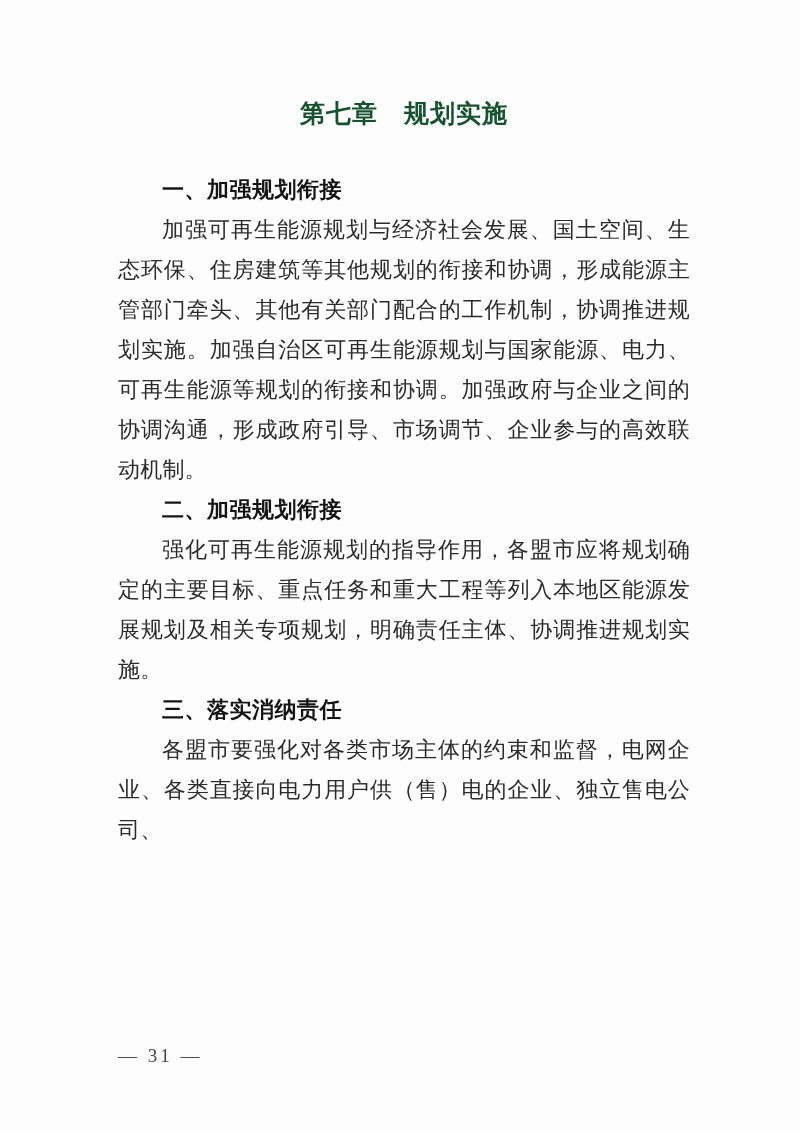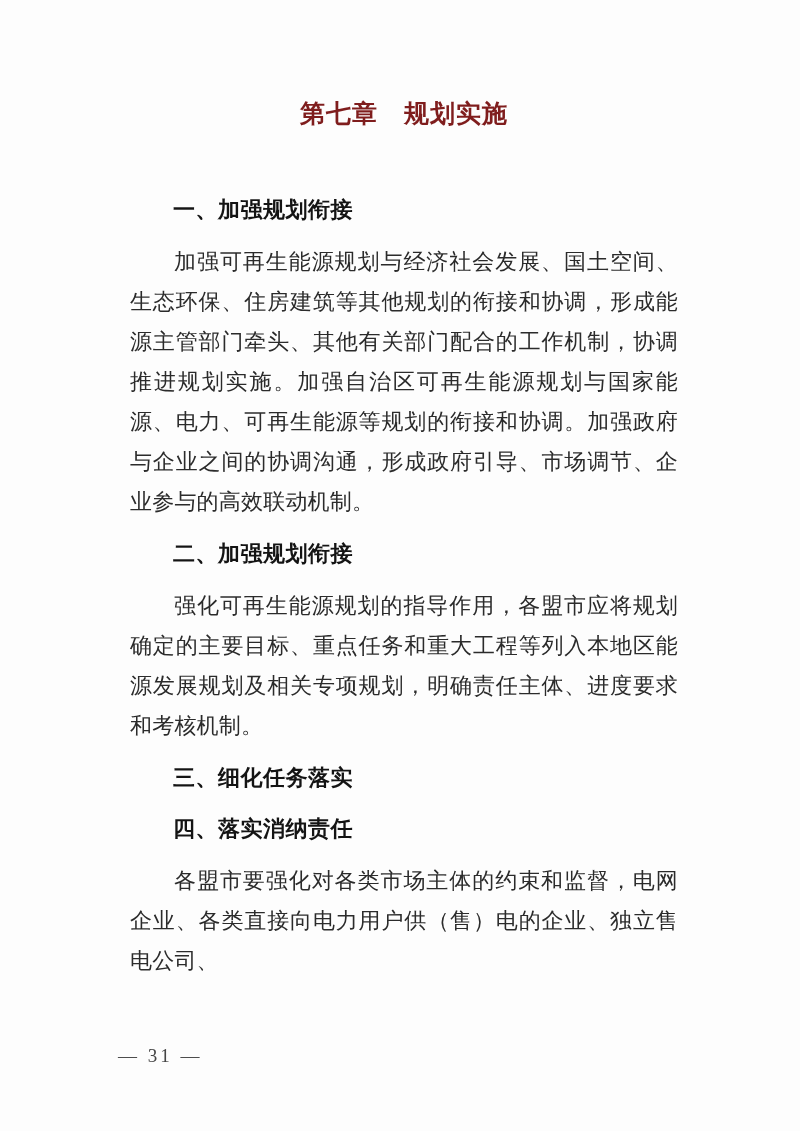--- a/index.html
+++ b/index.html
@@ -16,40 +16,40 @@
     padding: 96px 110px 0 118px;
     overflow: hidden;
     font-family: "Liberation Serif", serif;
   }
   .doc-title {
     font-family: "Liberation Sans", sans-serif;
     font-weight: 700;
     font-size: 25px;
     line-height: 34px;
     text-align: center;
-    color: #7f1d1d;
+    color: #14532d;
     letter-spacing: 1px;
-    margin: 0 0 60px 0;
+    margin: 0 0 40px 0;
   }
   .section-heading {
     font-family: "Liberation Sans", sans-serif;
     font-weight: 700;
     font-size: 22px;
     line-height: 40px;
     color: #141414;
-    margin: 11px;
+    margin: 0;
     text-indent: 2em;
     letter-spacing: 0.5px;
   }
   .body-para {
     font-family: "Liberation Serif", serif;
     font-size: 22px;
     line-height: 40px;
     color: #2b2b2b;
-    margin: 12px;
+    margin: 0;
     text-indent: 2em;
     text-align: justify;
     text-justify: inter-character;
     letter-spacing: 0.2px;
   }
   .page-footer {
     position: absolute;
     left: 118px;
     bottom: 64px;
     font-family: "Liberation Serif", serif;
@@ -65,27 +65,26 @@
 
   <h1 class="doc-title">第七章　规划实施</h1>
 
   <section>
     <h2 class="section-heading">一、加强规划衔接</h2>
     <p class="body-para">加强可再生能源规划与经济社会发展、国土空间、生态环保、住房建筑等其他规划的衔接和协调，形成能源主管部门牵头、其他有关部门配合的工作机制，协调推进规划实施。加强自治区可再生能源规划与国家能源、电力、可再生能源等规划的衔接和协调。加强政府与企业之间的协调沟通，形成政府引导、市场调节、企业参与的高效联动机制。</p>
   </section>
 
   <section>
     <h2 class="section-heading">二、加强规划衔接</h2>
-    <p class="body-para">强化可再生能源规划的指导作用，各盟市应将规划确定的主要目标、重点任务和重大工程等列入本地区能源发展规划及相关专项规划，明确责任主体、进度要求和考核机制。</p>
+    <p class="body-para">强化可再生能源规划的指导作用，各盟市应将规划确定的主要目标、重点任务和重大工程等列入本地区能源发展规划及相关专项规划，明确责任主体、协调推进规划实施。</p>
   </section>
 
   <section>
-    <h2 class="section-heading">三、细化任务落实</h2>
+    <h2 class="section-heading">三、落实消纳责任</h2>
   </section>
 
   <section>
-    <h2 class="section-heading">四、落实消纳责任</h2>
     <p class="body-para">各盟市要强化对各类市场主体的约束和监督，电网企业、各类直接向电力用户供（售）电的企业、独立售电公司、</p>
   </section>
 
   <div class="page-footer">— 31 —</div>
 
 </div>
 
 </body></html>

